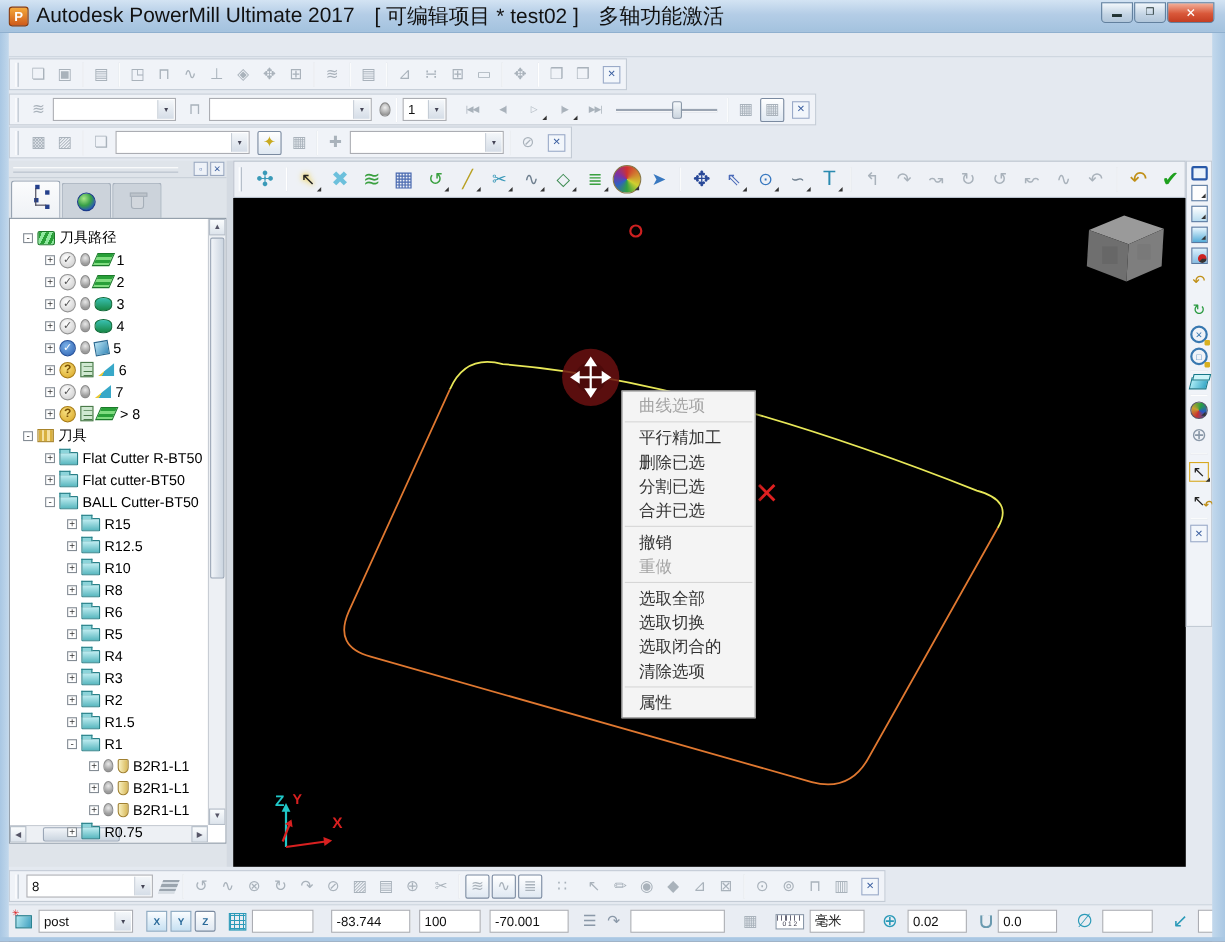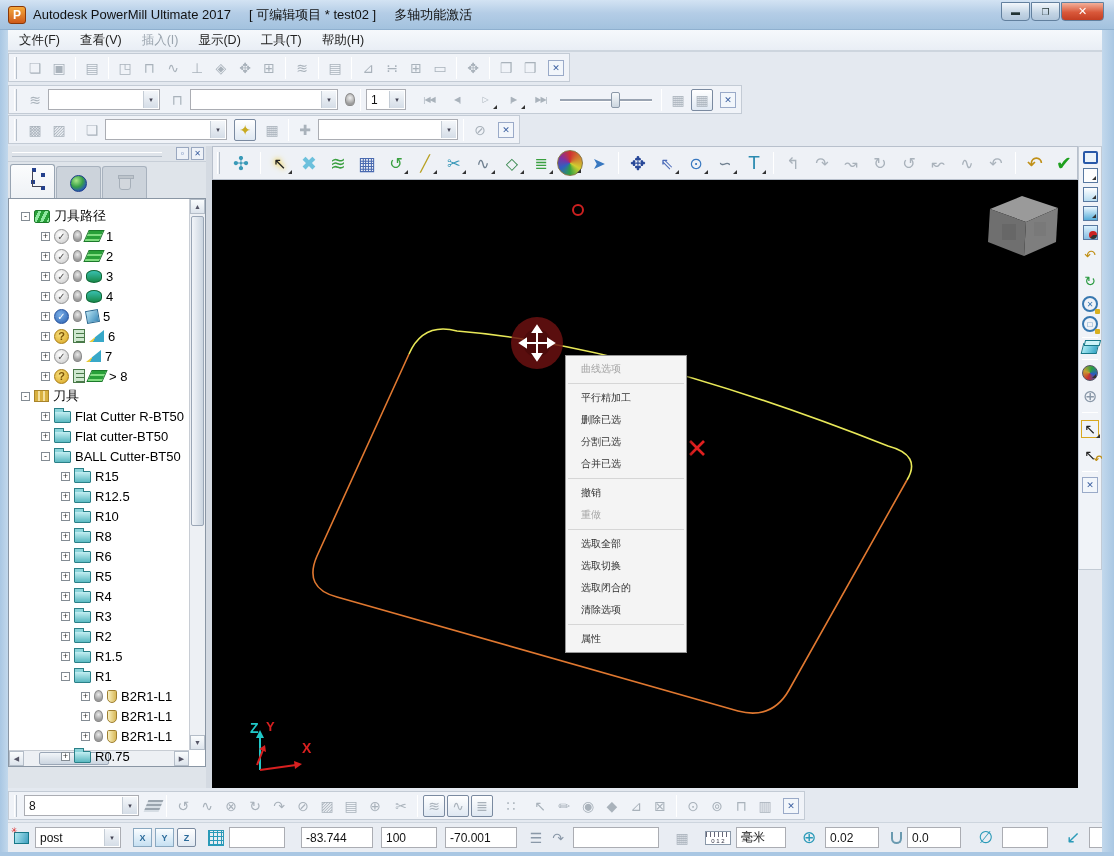--- a/index.html
+++ b/index.html
@@ -2,21 +2,21 @@
 <html><head>
 <meta charset="utf-8">
 <style>
   html,body{margin:0;padding:0;background:#9ab4d0;}
   *{box-sizing:border-box;font-family:"Liberation Sans","DejaVu Sans",sans-serif;}
   #win{position:relative;width:1114px;height:856px;background:#e4e9f0;overflow:hidden;}
   .abs{position:absolute;}
   
   #titlebar{left:0;top:0;width:1114px;height:30px;background:linear-gradient(#d3e3f3,#b4cde6 45%,#a3c2de);border-bottom:1px solid #8fb0cf;display:flex;align-items:center;padding-left:8px;}
   #appicon{width:18px;height:18px;background:linear-gradient(#f4a93c,#cf5a1a);border:1px solid #8a3808;border-radius:3px;color:#fff;font-weight:bold;font-size:12px;display:flex;align-items:center;justify-content:center;margin-right:7px;}
-  .ttl{font-size:13px;color:#111;margin-right:18px;white-space:nowrap;}
+  .ttl{font-size:19px;color:#111;margin-right:18px;white-space:nowrap;}
   #winbtns{position:absolute;right:10px;top:2px;display:flex;gap:1px;}
   .wbtn{width:29px;height:19px;background:linear-gradient(#f2f7fb,#c3d4e4 60%,#b1c6da);border:1px solid #62809e;border-radius:0 0 4px 4px;font-size:9px;color:#233;display:flex;align-items:center;justify-content:center;}
   .wbtn.close{width:43px;background:linear-gradient(#f3b09a,#d9583a 55%,#c33d22);color:#fff;font-weight:bold;font-size:11px;}
   #menubar{left:0;top:30px;width:1114px;height:21px;background:linear-gradient(#f6f9fc,#e9eef5);border-bottom:1px solid #cdd5de;display:flex;align-items:center;padding-left:10px;gap:2px;}
   .mitem{font-size:12.5px;color:#222;padding:2px 9px;}
   .mitem.dis{color:#9aa4ae;}
   
   .tbrow{left:8px;width:1094px;height:31px;display:flex;align-items:center;}
   .tbbox{display:inline-flex;align-items:center;height:29px;background:#f0f3f8;border:1px solid #c3cbd5;padding:0 5px;gap:2px;}
   .ico{width:22px;height:22px;display:inline-flex;align-items:center;justify-content:center;font-size:14px;color:#a9b2bb;position:relative;flex:0 0 auto;}
@@ -101,21 +101,21 @@
   .hthumb{position:absolute;left:30px;top:1px;width:70px;height:13px;background:linear-gradient(#f2f5f9,#cbd5e0);border:1px solid #9aa6b6;border-radius:2px;}
   #splitter{left:206px;top:146px;width:6px;height:642px;background:#d4dae2;}
   
   #curvebar{left:212px;top:146px;width:866px;height:34px;background:#eef1f6;border:1px solid #b8c0cc;display:flex;align-items:center;padding:0 4px;gap:3px;}
   #curvebar .ico{width:26px;height:26px;font-size:16px;}
   #curvebar .ico.big{font-size:19px;}
   #viewport{left:212px;top:180px;width:866px;height:608px;background:#000;}
   #vpsvg{position:absolute;left:0;top:0;}
   
   #ctxmenu{position:absolute;background:#f4f4f4;border:1px solid #979797;box-shadow:3px 3px 4px rgba(0,0,0,.55);padding:2px 0;z-index:5;}
-  .cmi{height:22px;display:flex;align-items:center;padding-left:15px;font-size:10px;color:#333;}
+  .cmi{height:22px;display:flex;align-items:center;padding-left:15px;font-size:15px;color:#333;}
   .cmi.dis{color:#a4a4a4;}
   .cmsep{height:1px;background:#d6d6d6;margin:3px 2px;}
   
   #rightbar{left:1078px;top:146px;width:24px;height:424px;background:#f0f3f8;border:1px solid #c3cbd5;display:flex;flex-direction:column;align-items:center;padding-top:4px;gap:4px;}
   #rightbar .sep{width:16px;height:1px;background:#c3cbd5;border-right:none;border-bottom:1px solid #fff;margin:1px 0;}
   #rightbar .xbtn{margin-left:0;}
   
   #btoolbar{left:8px;top:790px;width:1094px;height:31px;display:flex;align-items:center;}
   #statusbar{left:8px;top:822px;width:1094px;height:30px;display:flex;align-items:center;background:#e9edf3;border-top:1px solid #cdd5de;}
   
@@ -134,28 +134,20 @@
     <span class="ttl">Autodesk PowerMill Ultimate 2017</span>
     <span class="ttl">[ 可编辑项目 * test02 ]</span>
     <span class="ttl">多轴功能激活</span>
     <span id="winbtns">
       <span class="wbtn">▬</span>
       <span class="wbtn">❐</span>
       <span class="wbtn close">✕</span>
     </span>
   </div>
 
-  <div class="abs" id="menubar">
-      <span class="mitem">文件(F)</span>
-      <span class="mitem">查看(V)</span>
-      <span class="mitem dis">插入(I)</span>
-      <span class="mitem">显示(D)</span>
-      <span class="mitem">工具(T)</span>
-      <span class="mitem">帮助(H)</span>
-    </div>
   <div class="abs" id="tgap"></div>
 
   <div class="abs tbrow" style="top:52px;">
     <span class="tbbox" id="row1">
         <span class="grip"></span>
         <span class="ico">❏</span>
         <span class="ico">▣</span>
         <span class="sep"></span>
         <span class="ico">▤</span>
         <span class="sep"></span>

